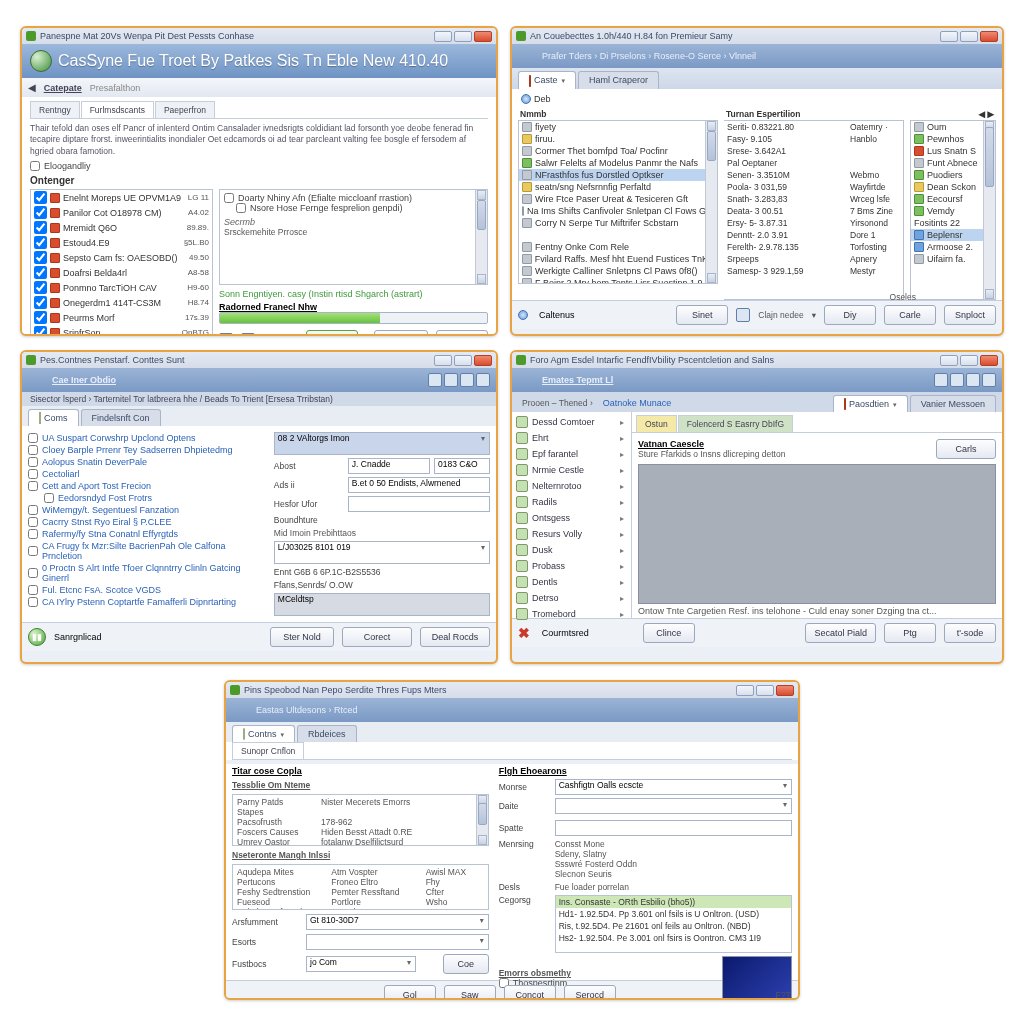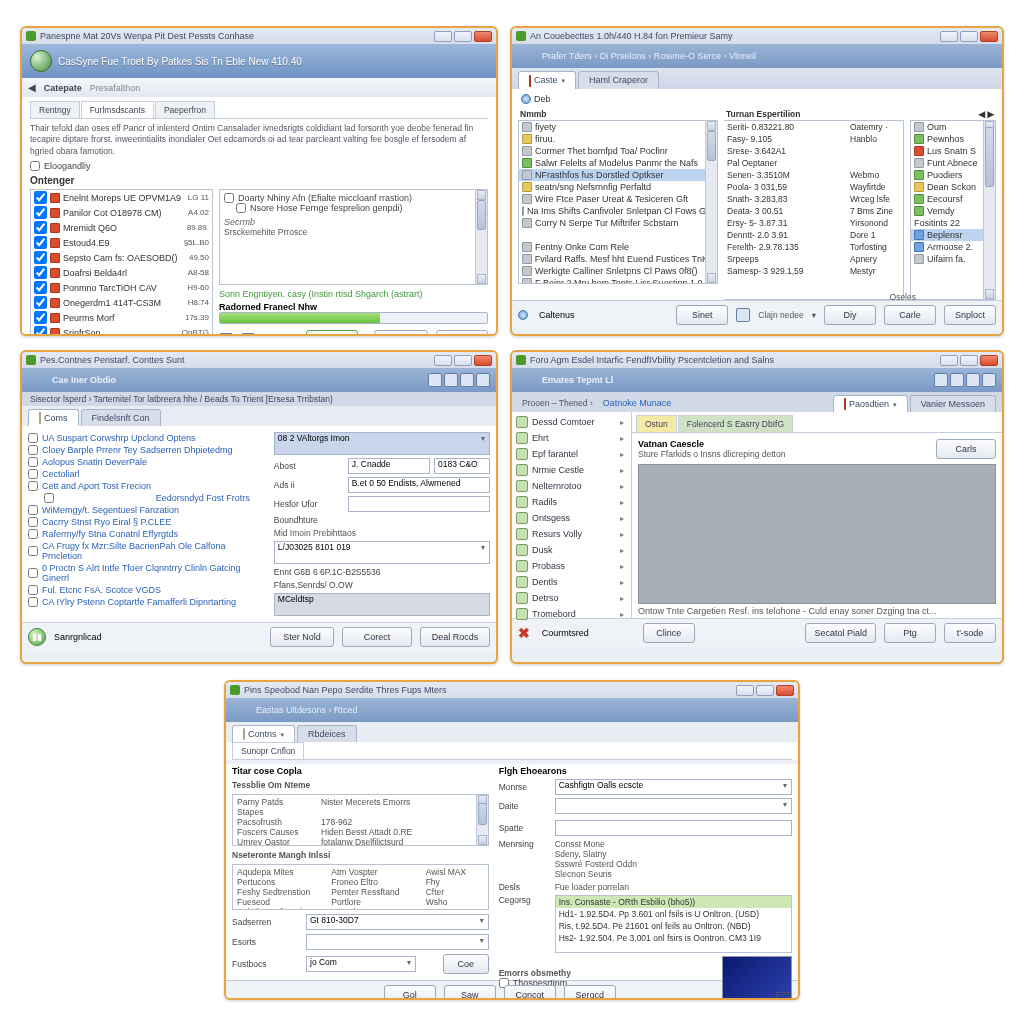--- a/index.html
+++ b/index.html
@@ -5,21 +5,21 @@
   * { box-sizing: border-box; margin: 0; padding: 0; font-family: Tahoma, Arial, sans-serif; font-size: 9px; }
   body { background: #fff; width: 1024px; height: 1024px; position: relative; }
   .win { position: absolute; border: 2px solid #e8a442; border-radius: 6px; background: #ebeff6; overflow: hidden; box-shadow: 0 1px 3px rgba(0,0,0,0.2);}
   .titlebar { height: 16px; background: linear-gradient(#e4eaf4,#d6dde9); display:flex; align-items:center; padding: 0 4px; font-size:8.5px; color:#3a4a66;}
   .titlebar .ticon { width:10px;height:10px;background:#4c9a2a;border-radius:2px;margin-right:4px;}
   .winbtns { margin-left:auto; display:flex; gap:2px;}
   .winbtns span { width:18px;height:11px;border:1px solid #8fa0bd;border-radius:2px;background:linear-gradient(#f3f6fb,#d8e0ee);}
   .winbtns .close { background:linear-gradient(#f08a71,#d94c2e); border-color:#b04028;}
   .banner { background: linear-gradient(#9cb8dc,#6e93c4); color:#fff; padding:6px 8px; display:flex; align-items:center; gap:6px;}
   .banner .orb { width:22px;height:22px;border-radius:50%;background:radial-gradient(circle at 30% 30%,#d9f0d0,#3f8e3a);border:1px solid #3b6d33;}
-  .banner-title { font-size:10px; text-shadow:0 1px 1px rgba(0,0,0,0.3);}
+  .banner-title { font-size:16px; text-shadow:0 1px 1px rgba(0,0,0,0.3);}
   .toolbar { background: linear-gradient(#9bb4d6,#7a99c4); padding:4px 6px; color:#fff; font-size:9px; display:flex; align-items:center; gap:8px;}
   .toolbar .crumb { color:#e8eefa;}
   .tbicon { width:14px;height:14px;border:1px solid #6080aa;background:#dce6f2;border-radius:2px;}
   .tabs { display:flex; padding: 3px 6px 0 6px; background:#e8edf4; gap:2px;}
   .tab { padding:3px 10px; background:#d7dee9; border:1px solid #a8b5c9; border-bottom:none; border-radius:3px 3px 0 0; font-size:9px; color:#3a4a66;}
   .tab.active { background:#fff;}
   .tab .dd { margin-left:4px; font-size:7px; color:#666;}
   .content { background:#fff; padding:6px; }
   .subtabs { display:flex; gap:1px; border-bottom:1px solid #c4cedc; margin-bottom:4px;}
   .subtab { padding:3px 8px; border:1px solid #c4cedc; border-bottom:none; background:#eef2f7; font-size:8.5px; color:#445;}
@@ -60,21 +60,21 @@
   .footer { border-top:1px solid #c4cedc; background:#eff3f8; }
   .treeitem { display:flex; align-items:center; padding:2px 4px; font-size:9px; color:#334;}
   .treeitem .exp { width:10px; color:#777; font-size:8px; text-align:center;}
   .treeitem .ticon2 { width:12px;height:12px;border:1px solid #7a9a68;background:#c6e0b4;border-radius:2px;margin-right:4px;}
   .redx { color:#c83a2a; font-weight:bold; font-size:14px; margin-right:4px;}
   .play { width:18px;height:18px;border-radius:50%;background:radial-gradient(circle at 30% 30%,#d7f3c6,#4fa63c);border:1px solid #3c7e2e;display:inline-flex;align-items:center;justify-content:center;color:#fff;font-size:9px;}
   .thumb-img { width:70px;height:44px;border:1px solid #8a96aa;background:linear-gradient(135deg,#0b1a6e,#2b3fae);}
   .gray-area { background:#a8afb9;}
   .sub-lbl { color:#555; font-size:8.5px;}
   .muted { color:#888;}
-  .bold { font-weight:bold;}
+  .bold { font-weight:bold;text-decoration:underline;}
   .colhead { font-weight:bold; color:#333; font-size:8.5px; padding:1px 2px;}
   .narrow label { width:70px;}
 </style>
 </head>
 <body>
 
 <div class="win" style="left:20px; top:26px; width:478px; height:310px;">
   <div class="titlebar">
     <span class="ticon"></span>
     <span>Panespne Mat 20Vs Wenpa Pit Dest Pessts Conhase</span>
@@ -445,21 +445,21 @@
           <span class="link">Aolopus Snatin DeverPale</span>
         </label>
         <label class="chk" style="padding: 1px 0px;">
           <input type="checkbox" style="">
           <span class="link">Cectoliarl</span>
         </label>
         <label class="chk" style="padding: 1px 0px;">
           <input type="checkbox" style="">
           <span class="link">Cett and Aport Tost Frecion</span>
         </label>
-        <label class="chk" style="padding: 1px 16px; justify-content: space-between;">
+        <label class="chk" style="padding: 1px 16px;">
           <input type="checkbox" style="">
           <span class="link">Eedorsndyd Fost Frotrs</span>
         </label>
         <label class="chk" style="padding: 1px 0px;">
           <input type="checkbox" style="">
           <span class="link">WiMemgy/t. Segentuesl Fanzation</span>
         </label>
         <label class="chk" style="padding: 1px 0px;">
           <input type="checkbox" style="">
           <span class="link">Cacrry Stnst Ryo Eiral § P.CLEE</span>
@@ -710,21 +710,21 @@
             <div class="sub-lbl">Cfter</div>
             <div class="sub-lbl">Fueseod</div>
             <div class="sub-lbl">Portlore</div>
             <div class="sub-lbl">Wsho</div>
             <div class="sub-lbl">Palerbs n ef Dael</div>
             <div class="sub-lbl">Fonedexrs</div>
             <div class="sub-lbl">11nn</div>
           </div>
       </div>
       <div class="field narrow">
-          <label>Sadserren</label>
+          <label>Arsfumment</label>
           <div class="inp combo">Gt 810-30D7</div>
         </div>
       <div class="field narrow">
           <label>Esorts</label>
           <div class="inp combo"></div>
         </div>
       <div class="field narrow">
           <label>Fustbocs</label>
           <div class="inp combo" style="flex:0 0 110px;">jo Com</div>
         <span style="flex:1"></span>

